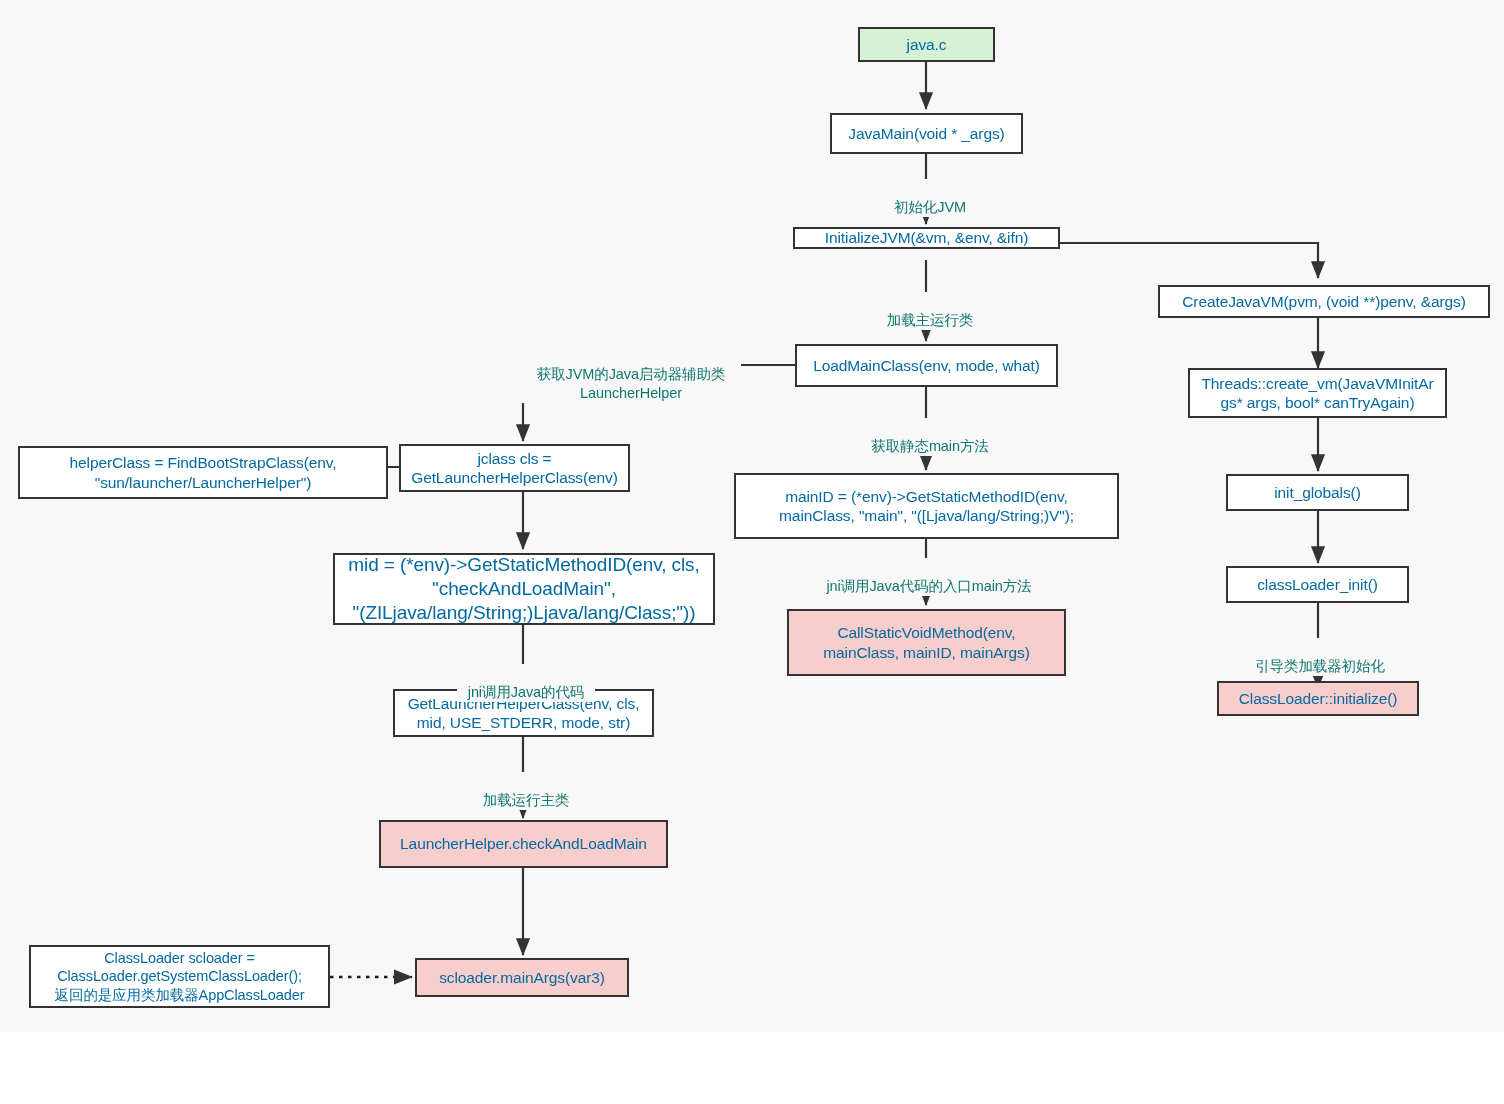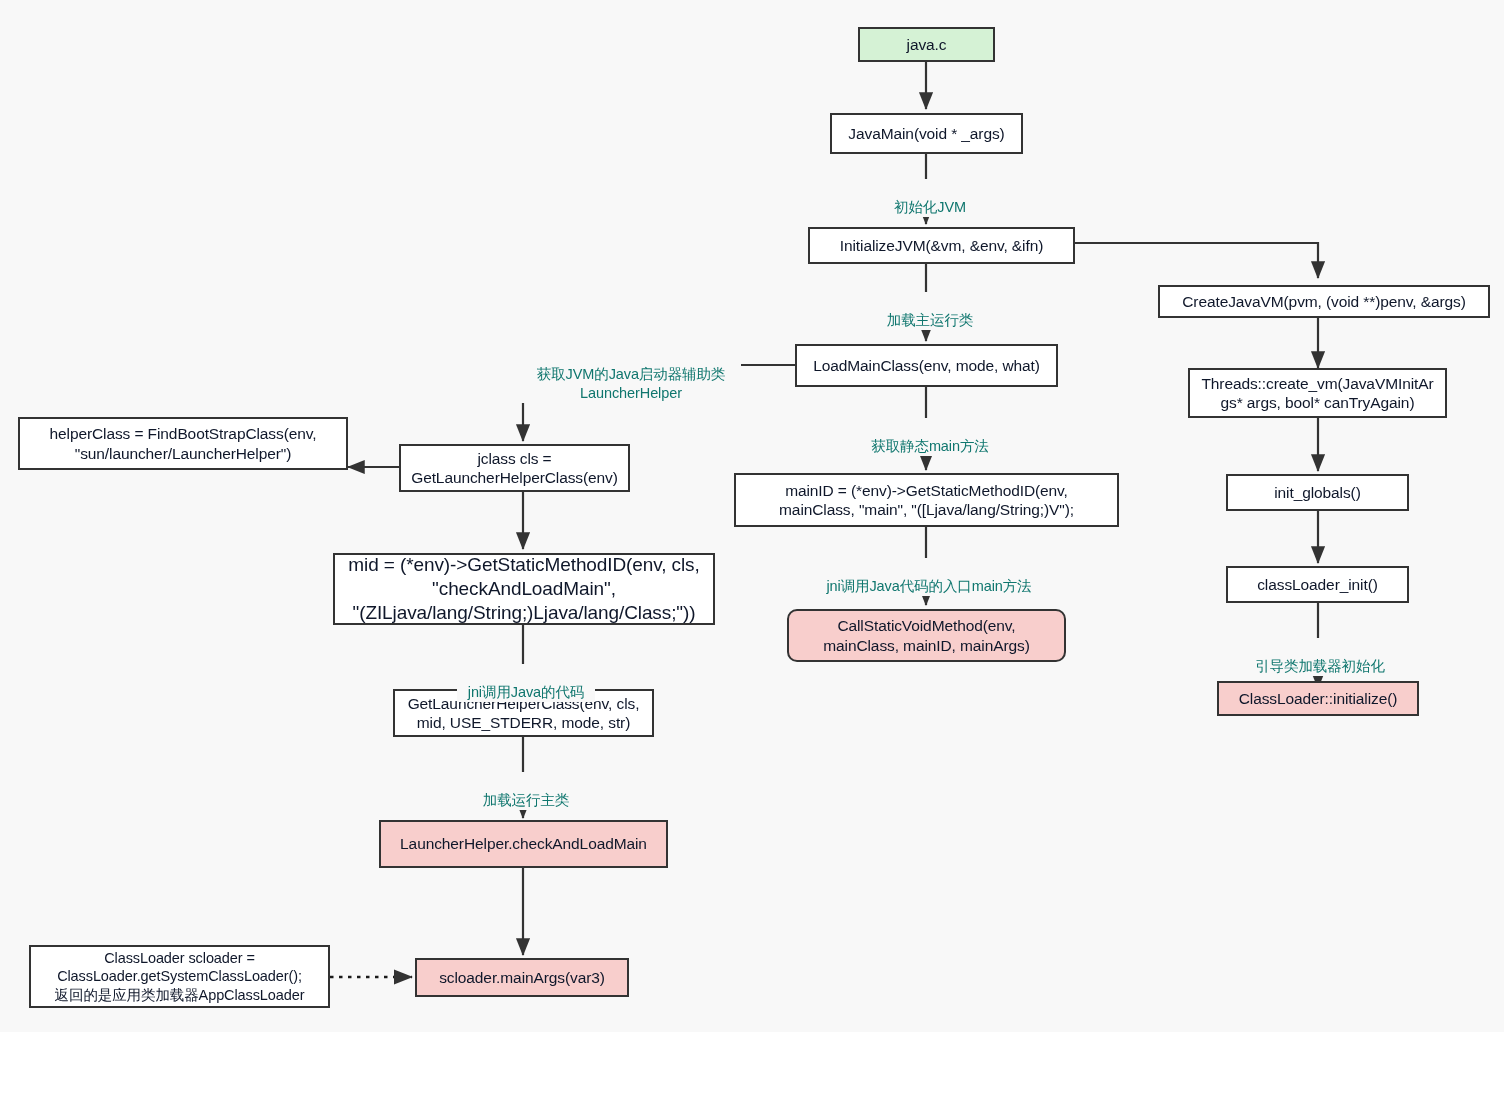--- a/index.html
+++ b/index.html
@@ -38,21 +38,21 @@
     position: absolute;
     box-sizing: border-box;
     border: 2px solid #333333;
     background: #ffffff;
     display: flex;
     align-items: center;
     justify-content: center;
     text-align: center;
     font-size: 15.5px;
     line-height: 1.25;
-    color: #0f172a;
+    color: #0369a1;
     letter-spacing: -0.1px;
     padding: 2px 6px;
     white-space: pre-line;
   }
   .node.green {
     background: #d5f2d5;
     border-color: #333333;
   }
   .node.pink {
     background: #f8cecc;
@@ -124,34 +124,34 @@
   </svg>
 
   <div class="node green" style="left:858px; top:27px; width:137px; height:35px;">
     <span>java.c</span>
   </div>
 
   <div class="node" style="left:830px; top:113px; width:193px; height:41px;">
     <span>JavaMain(void * _args)</span>
   </div>
 
-  <div class="node" style="left:793px; top:227px; width:267px; height:37px;margin-left:15px;">
+  <div class="node" style="left:793px; top:227px; width:267px; height:22px;">
     <span>InitializeJVM(&amp;vm, &amp;env, &amp;ifn)</span>
   </div>
 
   <div class="node" style="left:795px; top:344px; width:263px; height:43px;">
     <span>LoadMainClass(env, mode, what)</span>
   </div>
 
-  <div class="node" style="left:734px; top:473px; width:385px; height:54px;">
+  <div class="node" style="left:734px; top:473px; width:385px; height:66px;">
     <span>mainID = (*env)-&gt;GetStaticMethodID(env,
 mainClass, "main", "([Ljava/lang/String;)V");</span>
   </div>
 
-  <div class="node pink" style="left:787px; top:609px; width:279px; height:53px;border-radius:10px;">
+  <div class="node pink" style="left:787px; top:609px; width:279px; height:67px;">
     <span>CallStaticVoidMethod(env,
 mainClass, mainID, mainArgs)</span>
   </div>
 
   <div class="node" style="left:1158px; top:285px; width:332px; height:33px;">
     <span>CreateJavaVM(pvm, (void **)penv, &amp;args)</span>
   </div>
 
   <div class="node" style="left:1188px; top:368px; width:259px; height:50px;">
     <span>Threads::create_vm(JavaVMInitAr
@@ -168,21 +168,21 @@
 
   <div class="node pink" style="left:1217px; top:681px; width:202px; height:35px;">
     <span>ClassLoader::initialize()</span>
   </div>
 
   <div class="node" style="left:399px; top:444px; width:231px; height:48px;">
     <span>jclass cls =
 GetLauncherHelperClass(env)</span>
   </div>
 
-  <div class="node" style="left:18px; top:417px; width:330px; height:53px;">
+  <div class="node" style="left:18px; top:446px; width:370px; height:53px;">
     <span>helperClass = FindBootStrapClass(env,
        "sun/launcher/LauncherHelper")</span>
   </div>
 
   <div class="node" style="left:333px; top:553px; width:382px; height:72px; font-size:19px;">
     <span>mid = (*env)-&gt;GetStaticMethodID(env, cls,
 "checkAndLoadMain",
 "(ZILjava/lang/String;)Ljava/lang/Class;"))</span>
   </div>
 

